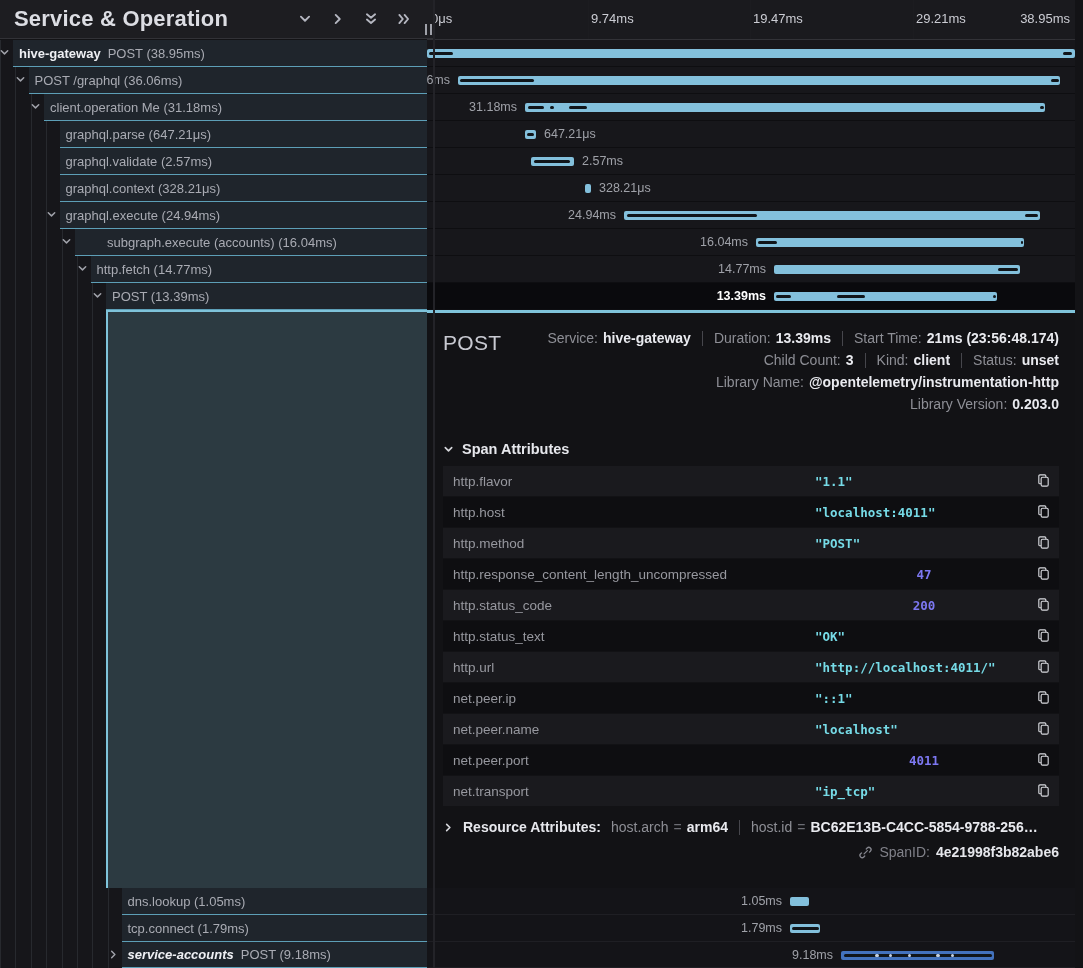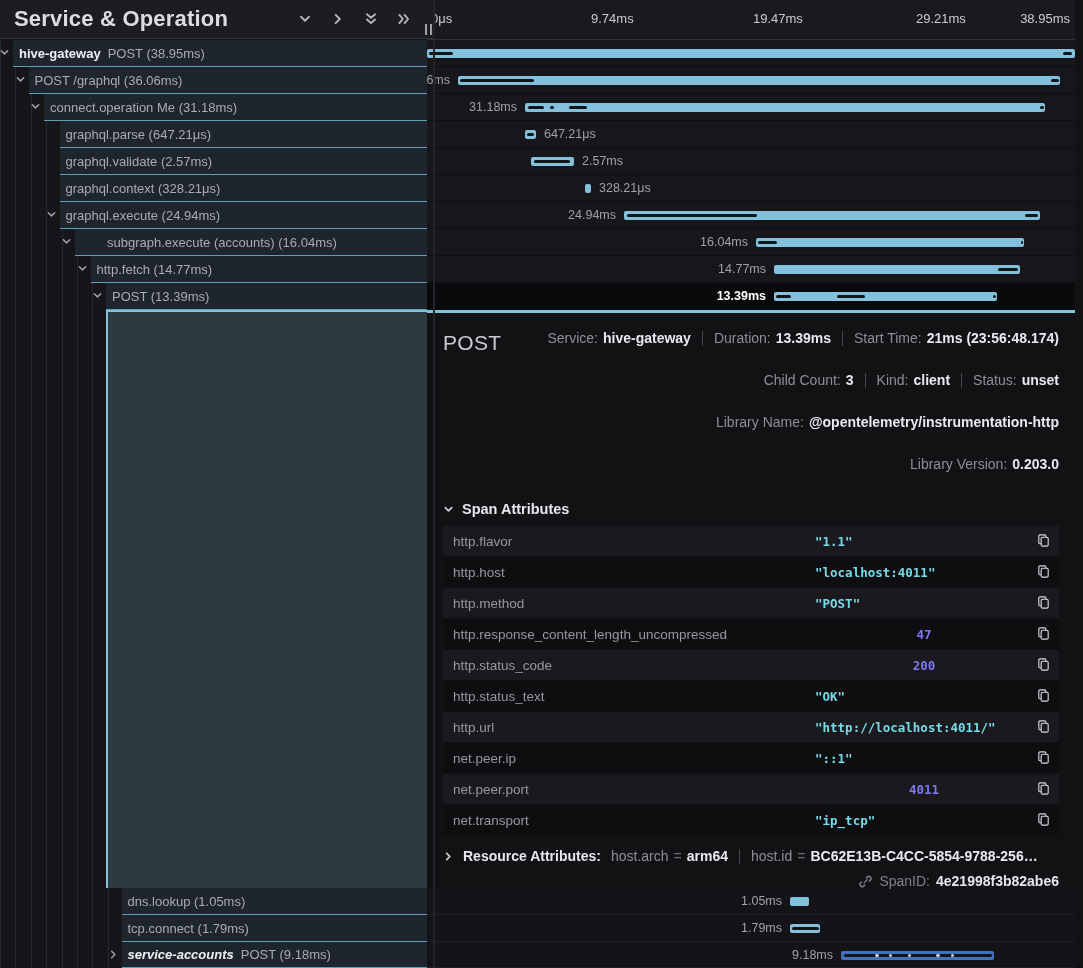--- a/index.html
+++ b/index.html
@@ -49,21 +49,21 @@
   .bar{position:absolute;top:9px;height:9px;border-radius:2px;background:#83c0dc;}
   .bar.blue{background:#4372bd;}
   .mark{position:absolute;top:12px;height:3px;border-radius:1.5px;background:#10151a;z-index:3;}
   .dot{position:absolute;top:12px;height:3px;border-radius:1.5px;background:#c6d2e2;z-index:3;}
 
   
   .details{position:absolute;top:310px;left:0;right:0;height:578px;box-sizing:border-box;z-index:5;
            background:#121215;border-top:3px solid #7fc3da;padding:10px 16px 0 16px;color:#c9cad2;}
   .d-head{display:flex;align-items:flex-start;}
   .d-title{font-size:21px;color:#c9cad2;font-weight:500;margin-top:8px;letter-spacing:.3px;}
-  .d-meta{flex:1;display:flex;flex-direction:column;align-items:flex-end;font-size:14px;line-height:22px;margin-top:4px;gap:20px;}
+  .d-meta{flex:1;display:flex;flex-direction:column;align-items:flex-end;font-size:14px;line-height:22px;margin-top:4px;}
   .meta-line{display:flex;align-items:center;}
   .m-label{color:#8e8f96;margin-right:5px;}
   .m-value{color:#e9eaef;font-weight:700;}
   .meta-sep{display:inline-block;width:1px;height:15px;background:#46464c;margin:0 11px;}
   .d-section{margin-top:26px;display:flex;align-items:center;gap:8px;font-size:14.5px;font-weight:700;color:#e6e7ec;}
   .d-table{margin-top:9px;}
   .ar{display:flex;align-items:center;height:30px;padding:0 8px 0 10px;box-sizing:border-box;margin-bottom:1px;}
   .ar:nth-child(odd){background:#1a1a1e;}
   .ar:nth-child(even){background:#0e0e11;}
   .ar .k{flex:0 0 362px;color:#97989f;font-size:13.5px;overflow:hidden;white-space:nowrap;}
@@ -131,21 +131,21 @@
             </svg>
           </span>
           <span class="lbl">POST /graphql (36.06ms)</span>
         </div>
         <div class="tree-row" style="top: 94px; left: 44px; width: 389px; height: 27px;">
           <span class="tchev">
             <svg width="11" height="11" viewBox="0 0 12 12" fill="none" stroke="#a0a2aa" stroke-width="1.6" stroke-linecap="round" stroke-linejoin="round">
               <polyline points="2.5,4 6,7.5 9.5,4"></polyline>
             </svg>
           </span>
-          <span class="lbl">connect.operation Me (31.18ms)</span>
+          <span class="lbl">client.operation Me (31.18ms)</span>
         </div>
         <div class="tree-row" style="top: 121px; left: 59.5px; width: 373.5px; height: 27px;">
           <span class="lbl">graphql.parse (647.21μs)</span>
         </div>
         <div class="tree-row" style="top: 148px; left: 59.5px; width: 373.5px; height: 27px;">
           <span class="lbl">graphql.validate (2.57ms)</span>
         </div>
         <div class="tree-row" style="top: 175px; left: 59.5px; width: 373.5px; height: 27px;">
           <span class="lbl">graphql.context (328.21μs)</span>
         </div>
@@ -410,20 +410,30 @@
             <span class="k">net.peer.ip</span>
             <span class="v string">"::1"</span>
             <span class="copy-btn">
               <svg width="15" height="15" viewBox="0 0 16 16" fill="none" stroke="#d8d9de" stroke-width="1.2">
                 <rect x="5.5" y="4.5" width="7.5" height="9.5" rx="1.5"></rect>
                 <path d="M10.5 4.5V3.2A1.2 1.2 0 0 0 9.3 2H4.2A1.2 1.2 0 0 0 3 3.2v7.1a1.2 1.2 0 0 0 1.2 1.2h1.3"></path>
               </svg>
             </span>
           </div>
           <div class="ar">
+            <span class="k">net.peer.name</span>
+            <span class="v string">"localhost"</span>
+            <span class="copy-btn">
+              <svg width="15" height="15" viewBox="0 0 16 16" fill="none" stroke="#d8d9de" stroke-width="1.2">
+                <rect x="5.5" y="4.5" width="7.5" height="9.5" rx="1.5"></rect>
+                <path d="M10.5 4.5V3.2A1.2 1.2 0 0 0 9.3 2H4.2A1.2 1.2 0 0 0 3 3.2v7.1a1.2 1.2 0 0 0 1.2 1.2h1.3"></path>
+              </svg>
+            </span>
+          </div>
+          <div class="ar">
             <span class="k">net.peer.port</span>
             <span class="v number">4011</span>
             <span class="copy-btn">
               <svg width="15" height="15" viewBox="0 0 16 16" fill="none" stroke="#d8d9de" stroke-width="1.2">
                 <rect x="5.5" y="4.5" width="7.5" height="9.5" rx="1.5"></rect>
                 <path d="M10.5 4.5V3.2A1.2 1.2 0 0 0 9.3 2H4.2A1.2 1.2 0 0 0 3 3.2v7.1a1.2 1.2 0 0 0 1.2 1.2h1.3"></path>
               </svg>
             </span>
           </div>
           <div class="ar">

